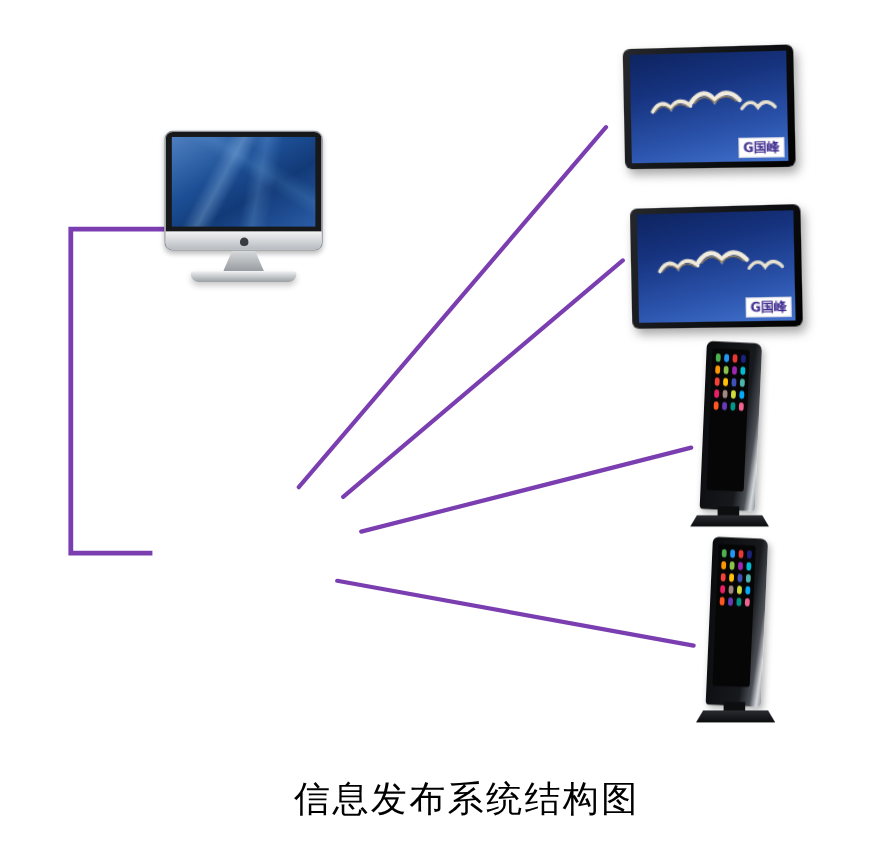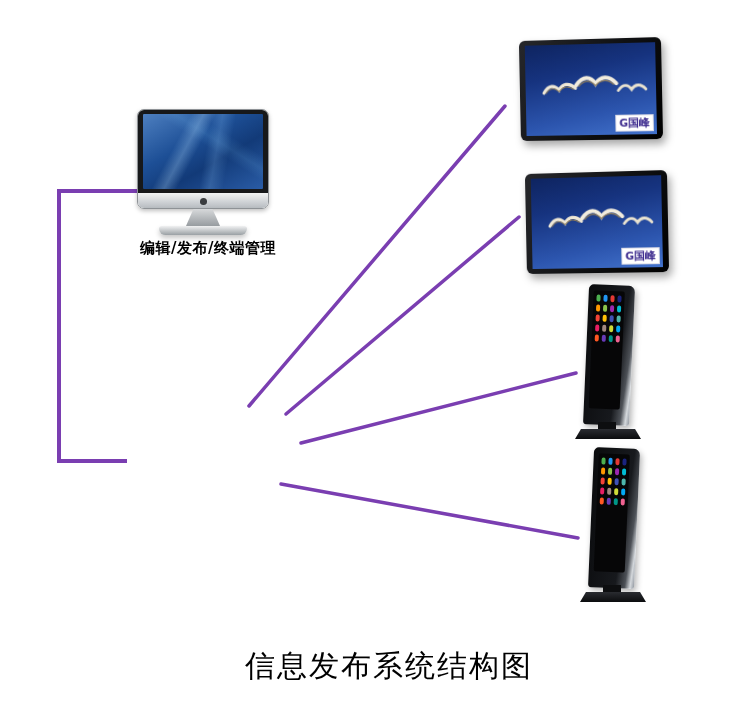--- a/index.html
+++ b/index.html
@@ -132,21 +132,20 @@
       <div class="screen-area">
         <div class="wallpaper"></div>
       </div>
       <div class="chin">
         <span class="apple-dot"></span>
       </div>
     </div>
     <div class="neck"></div>
     <div class="foot"></div>
   </div>
-  <div class="pc-label">编辑/发布/终端管理</div>
 
 
   <div class="tv tv-1">
     <div class="screen">
       <svg class="birds" viewBox="0 0 134 90">
         <g transform="translate(16,38) rotate(-6)">
           <path d="M2 10 C8 2, 14 3, 18 9 C22 3, 29 2, 35 9" stroke="#efe8d6" stroke-width="3.2" fill="none" stroke-linecap="round"></path>
           <path d="M4 11 C9 5, 14 6, 18 10.5 C22 6, 28 5, 33 10" stroke="#8a7a5c" stroke-width="1" fill="none"></path>
         </g>
         <g transform="translate(50,28) scale(1.25)">

